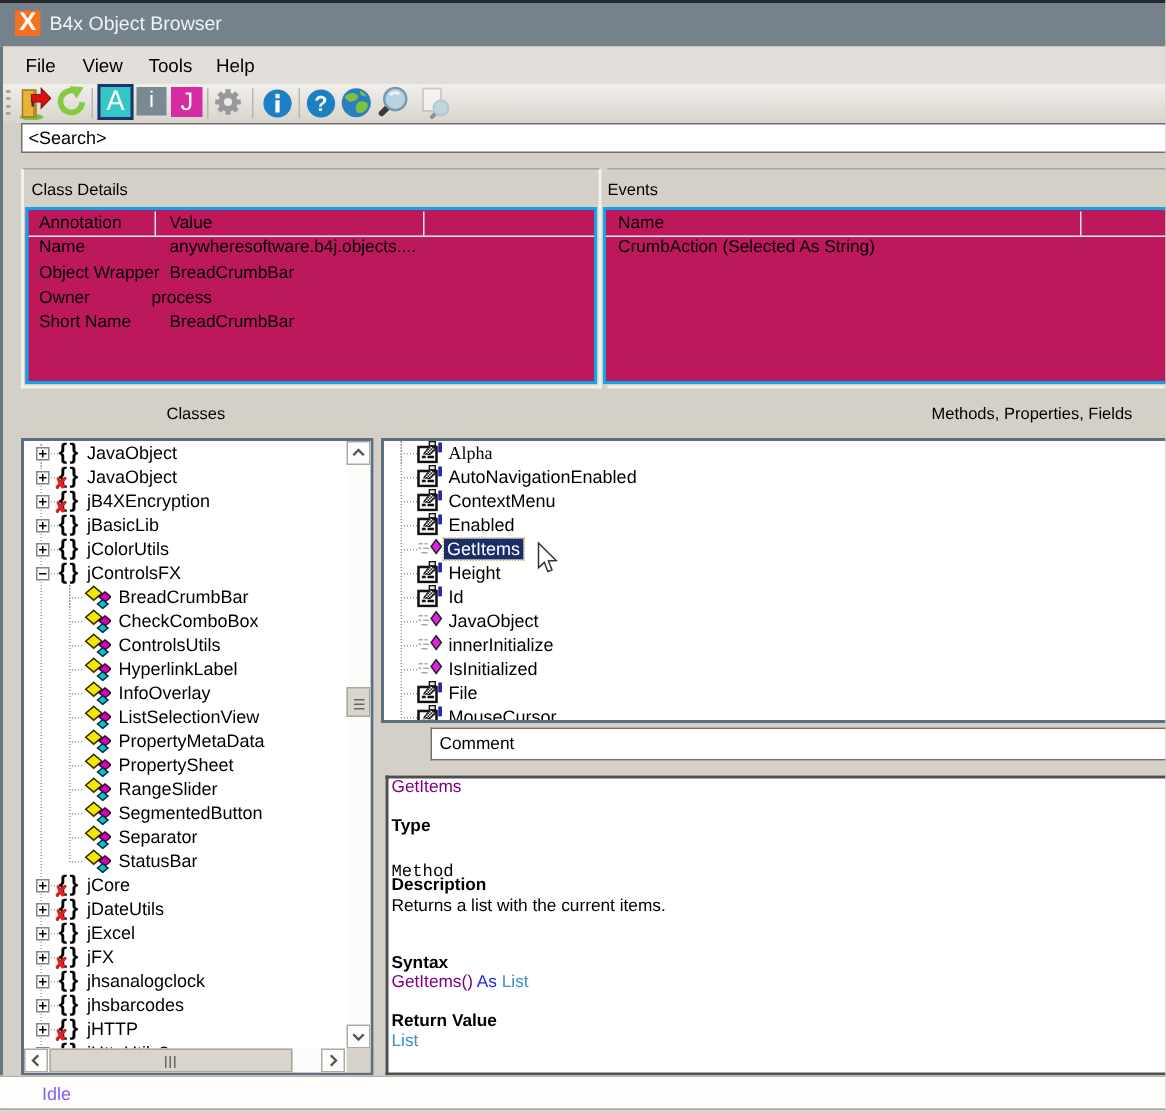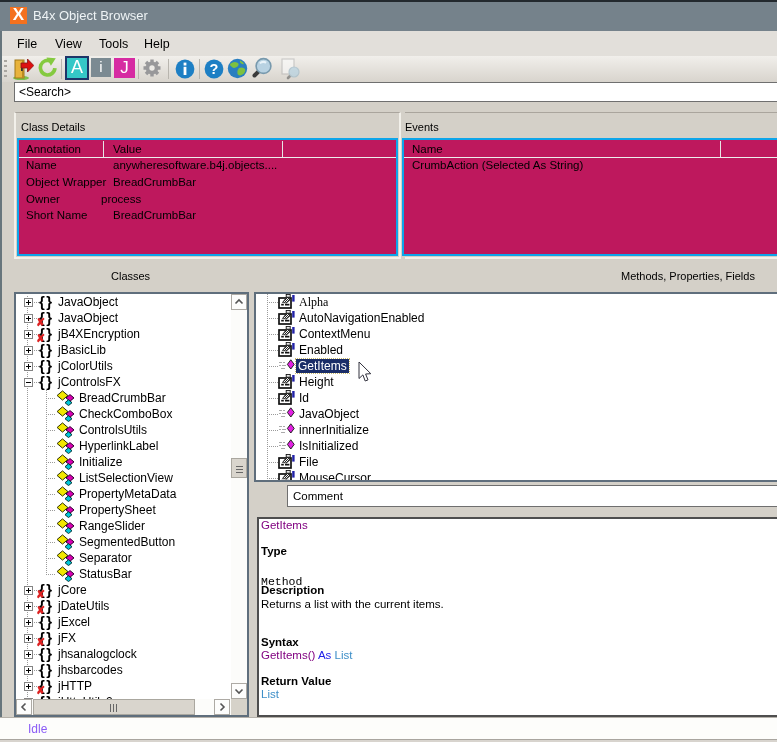--- a/index.html
+++ b/index.html
@@ -249,21 +249,21 @@
           <polygon points="12.5,9.8 16.0,12.7 12.5,15.6 9.0,12.7" fill="#00c6d8" stroke="#003338" stroke-width="1"></polygon>
         </svg>
         <div class="trow" style="left:63px; top:145px;">HyperlinkLabel</div>
         <div class="doth" style="left:30px; top:168px; width:10px;"></div>
         <svg class="classicon" style="left:40px; top:160px;" viewBox="0 0 18 16">
           <path d="M9 6.5 L13 8 M13.2 8.5 L12.6 12" stroke="#9a9a9a" stroke-width="1" fill="none"></path>
           <polygon points="6.5,0.9 11.9,5.5 6.5,10.1 1.1,5.5" fill="#f2e800" stroke="#303000" stroke-width="1"></polygon>
           <polygon points="14.0,4.6 18.0,7.9 14.0,11.2 10.0,7.9" fill="#da00b4" stroke="#300030" stroke-width="1"></polygon>
           <polygon points="12.5,9.8 16.0,12.7 12.5,15.6 9.0,12.7" fill="#00c6d8" stroke="#003338" stroke-width="1"></polygon>
         </svg>
-        <div class="trow" style="left:63px; top:161px;">Initialize</div>
+        <div class="trow" style="left:63px; top:161px;">InfoOverlay</div>
         <div class="doth" style="left:30px; top:184px; width:10px;"></div>
         <svg class="classicon" style="left:40px; top:176px;" viewBox="0 0 18 16">
           <path d="M9 6.5 L13 8 M13.2 8.5 L12.6 12" stroke="#9a9a9a" stroke-width="1" fill="none"></path>
           <polygon points="6.5,0.9 11.9,5.5 6.5,10.1 1.1,5.5" fill="#f2e800" stroke="#303000" stroke-width="1"></polygon>
           <polygon points="14.0,4.6 18.0,7.9 14.0,11.2 10.0,7.9" fill="#da00b4" stroke="#300030" stroke-width="1"></polygon>
           <polygon points="12.5,9.8 16.0,12.7 12.5,15.6 9.0,12.7" fill="#00c6d8" stroke="#003338" stroke-width="1"></polygon>
         </svg>
         <div class="trow" style="left:63px; top:177px;">ListSelectionView</div>
         <div class="doth" style="left:30px; top:200px; width:10px;"></div>
         <svg class="classicon" style="left:40px; top:192px;" viewBox="0 0 18 16">

